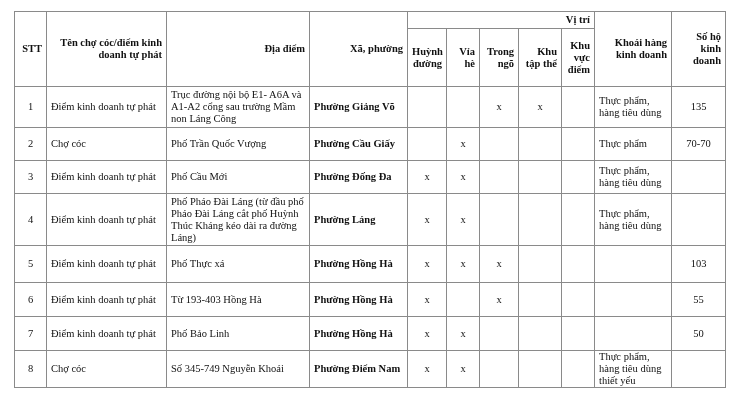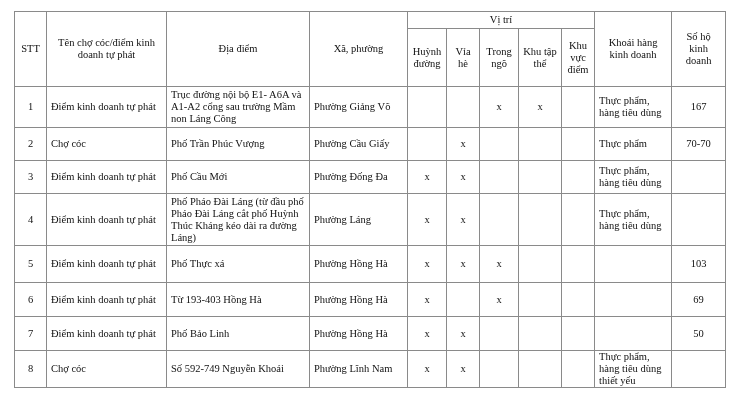--- a/index.html
+++ b/index.html
@@ -1,23 +1,23 @@
 <!DOCTYPE html>
 <html><head>
 <meta charset="utf-8">
 <style>
   html, body { margin: 0; padding: 0; background: #ffffff; }
   body { width: 740px; height: 404px; position: relative; overflow: hidden;
          font-family: "Liberation Serif", "DejaVu Serif", serif; color: #111; }
   table { position: absolute; left: 14px; top: 11px; border-collapse: collapse;
           table-layout: fixed; width: 711px; font-size: 10.5px; line-height: 12px; }
   td, th { border: 1px solid #8a8a8a; padding: 0 4px; vertical-align: middle; }
-  th { font-weight: normal; text-align: center; }
+  th { font-weight: bold; text-align: right; }
   td.c { text-align: center; }
-  td.b { font-weight: normal; }
+  td.b { font-weight: bold; }
   td.l { text-align: left; }
   .mark { text-align: center; }
 </style>
 </head>
 <body>
 
 <table>
   <colgroup>
     <col style="width:32px">
       <col style="width:120px">
@@ -54,26 +54,26 @@
         <td class="c">1</td>
         <td class="l">Điểm kinh doanh tự phát</td>
         <td class="l">Trục đường nội bộ E1- A6A và A1-A2 cổng sau trường Mầm non Láng Công</td>
         <td class="b">Phường Giảng Võ</td>
         <td class="mark"></td>
         <td class="mark"></td>
         <td class="mark">x</td>
         <td class="mark">x</td>
         <td class="mark"></td>
         <td class="l">Thực phẩm, hàng tiêu dùng</td>
-        <td class="c">167</td>
+        <td class="c">135</td>
       </tr>
       <tr style="height: 33px;">
         <td class="c">2</td>
         <td class="l">Chợ cóc</td>
-        <td class="l">Phố Trần Phúc Vượng</td>
+        <td class="l">Phố Trần Quốc Vượng</td>
         <td class="b">Phường Cầu Giấy</td>
         <td class="mark"></td>
         <td class="mark">x</td>
         <td class="mark"></td>
         <td class="mark"></td>
         <td class="mark"></td>
         <td class="l">Thực phẩm</td>
         <td class="c">70-70</td>
       </tr>
       <tr style="height: 33px;">
@@ -119,40 +119,40 @@
         <td class="c">6</td>
         <td class="l">Điểm kinh doanh tự phát</td>
         <td class="l">Từ 193-403 Hồng Hà</td>
         <td class="b">Phường Hồng Hà</td>
         <td class="mark">x</td>
         <td class="mark"></td>
         <td class="mark">x</td>
         <td class="mark"></td>
         <td class="mark"></td>
         <td class="l"></td>
-        <td class="c">69</td>
+        <td class="c">55</td>
       </tr>
       <tr style="height: 34px;">
         <td class="c">7</td>
         <td class="l">Điểm kinh doanh tự phát</td>
         <td class="l">Phố Bảo Linh</td>
         <td class="b">Phường Hồng Hà</td>
         <td class="mark">x</td>
         <td class="mark">x</td>
         <td class="mark"></td>
         <td class="mark"></td>
         <td class="mark"></td>
         <td class="l"></td>
         <td class="c">50</td>
       </tr>
       <tr style="height: 34px;">
         <td class="c">8</td>
         <td class="l">Chợ cóc</td>
-        <td class="l">Số 592-749 Nguyễn Khoái</td>
-        <td class="b">Phường Lĩnh Nam</td>
+        <td class="l">Số 345-749 Nguyễn Khoái</td>
+        <td class="b">Phường Điểm Nam</td>
         <td class="mark">x</td>
         <td class="mark">x</td>
         <td class="mark"></td>
         <td class="mark"></td>
         <td class="mark"></td>
         <td class="l">Thực phẩm, hàng tiêu dùng thiết yếu</td>
         <td class="c"></td>
       </tr>
     </tbody>
 </table>

